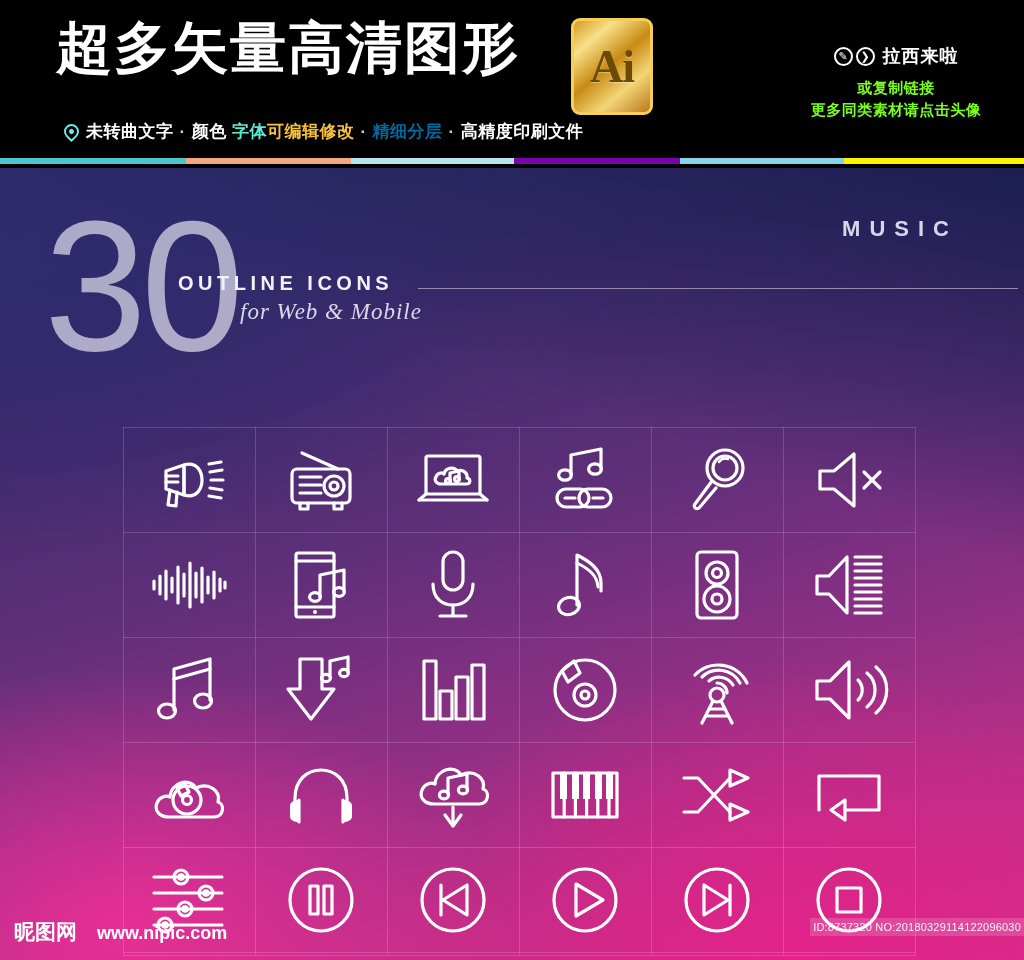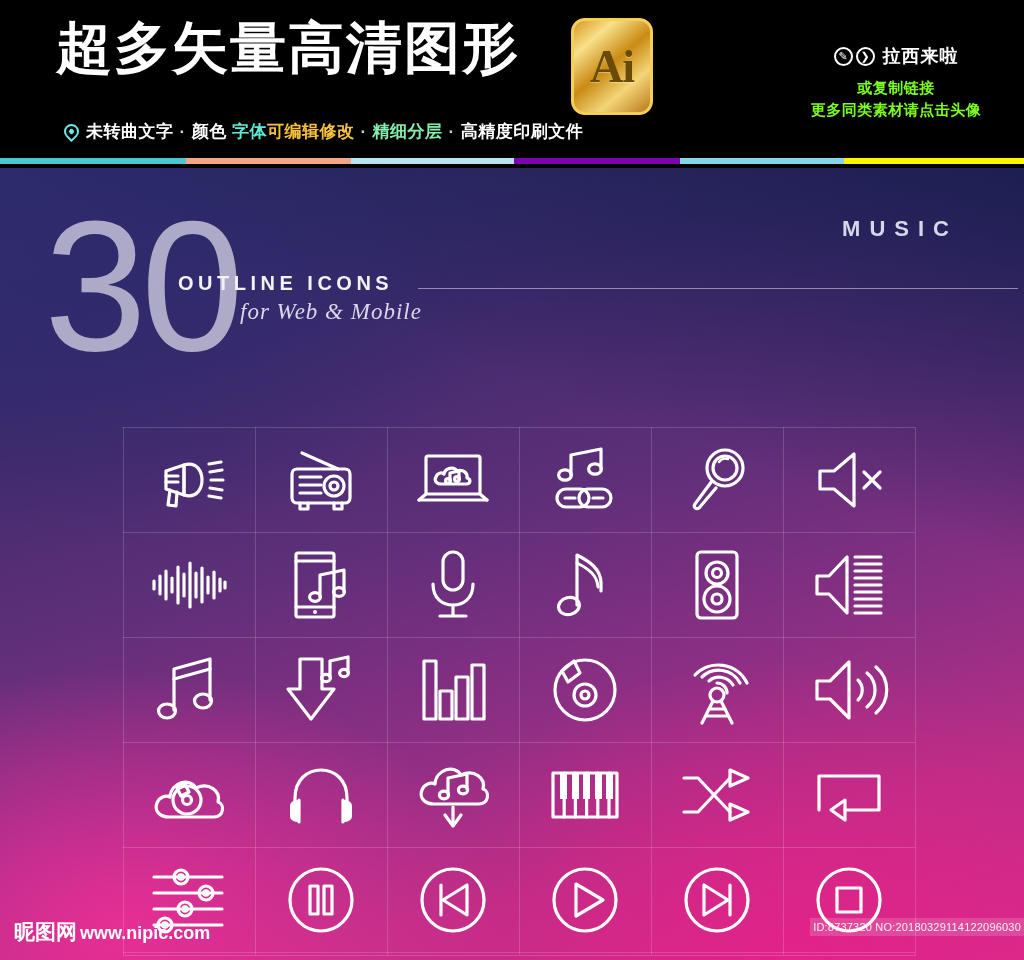--- a/index.html
+++ b/index.html
@@ -21,21 +21,21 @@
     position:absolute; left:56px; top:20px;
     font-family:"Liberation Sans", sans-serif;
     font-size:56px; font-weight:700; color:#ffffff;
     letter-spacing:2px; line-height:1;
     white-space:nowrap;
   }
   .ai-badge{
     position:absolute; left:571px; top:18px; width:82px; height:97px;
     border:3px solid #f5cf57;
     background:linear-gradient(140deg,#d79a1e 0%,#f8e08a 22%,#c98b14 48%,#f3d578 72%,#b9791a 100%);
-    border-radius:14px;
+    border-radius:9px;
     display:flex; align-items:center; justify-content:center;
   }
   .ai-badge span{
     font-family:"Liberation Serif", serif;
     font-size:46px; font-weight:700; color:#6b4a06;
     letter-spacing:-1px;
     text-shadow:0 1px 0 rgba(255,255,255,.35);
   }
 
   .sub-line{
@@ -49,21 +49,21 @@
     vertical-align:-2px; margin-right:7px;
   }
   .sub-line .pin::after{
     content:""; position:absolute; left:3px; top:3px; width:5px; height:5px;
     border-radius:50%; background:#6fe8e8;
   }
   .c-white{ color:#ffffff; }
   .c-dot{ color:#cfcfcf; padding:0 6px; }
   .c-red{ color:#5eead4; }
   .c-gold{ color:#f7c13a; }
-  .c-pink{ color:#86efac; }
+  .c-pink{ color:#0369a1; }
 
   .right-brand{
     position:absolute; left:768px; top:44px; width:256px; text-align:center;
   }
   .brand-row{
     display:flex; align-items:center; justify-content:center; gap:3px;
     white-space:nowrap;
   }
   .brand-circle{
     width:19px; height:19px; border-radius:50%; border:2px solid #fff;
@@ -154,21 +154,21 @@
   .cell{
     position:relative; display:flex; align-items:center; justify-content:center;
   }
   .cell svg{ display:block; overflow:visible; }
   .ic{ fill:none; stroke:#ffffff; stroke-width:3.2; stroke-linecap:round; stroke-linejoin:round; }
   .icf{ fill:#ffffff; stroke:none; }
 
   
   .footer-logo{
     position:absolute; left:14px; bottom:18px; z-index:6;
-    display:flex; align-items:flex-end; gap:3px;
+    display:flex; align-items:flex-end; gap:20px;
   }
   .footer-cn{
     color:#ffffff; font-size:21px; font-weight:700; letter-spacing:0px;
     font-family:"Liberation Sans", sans-serif; line-height:1;
   }
   .footer-url{
     color:#ffffff; font-size:18px; font-weight:700; line-height:1;
     font-family:"Liberation Sans", sans-serif;
   }
   .id-badge{

